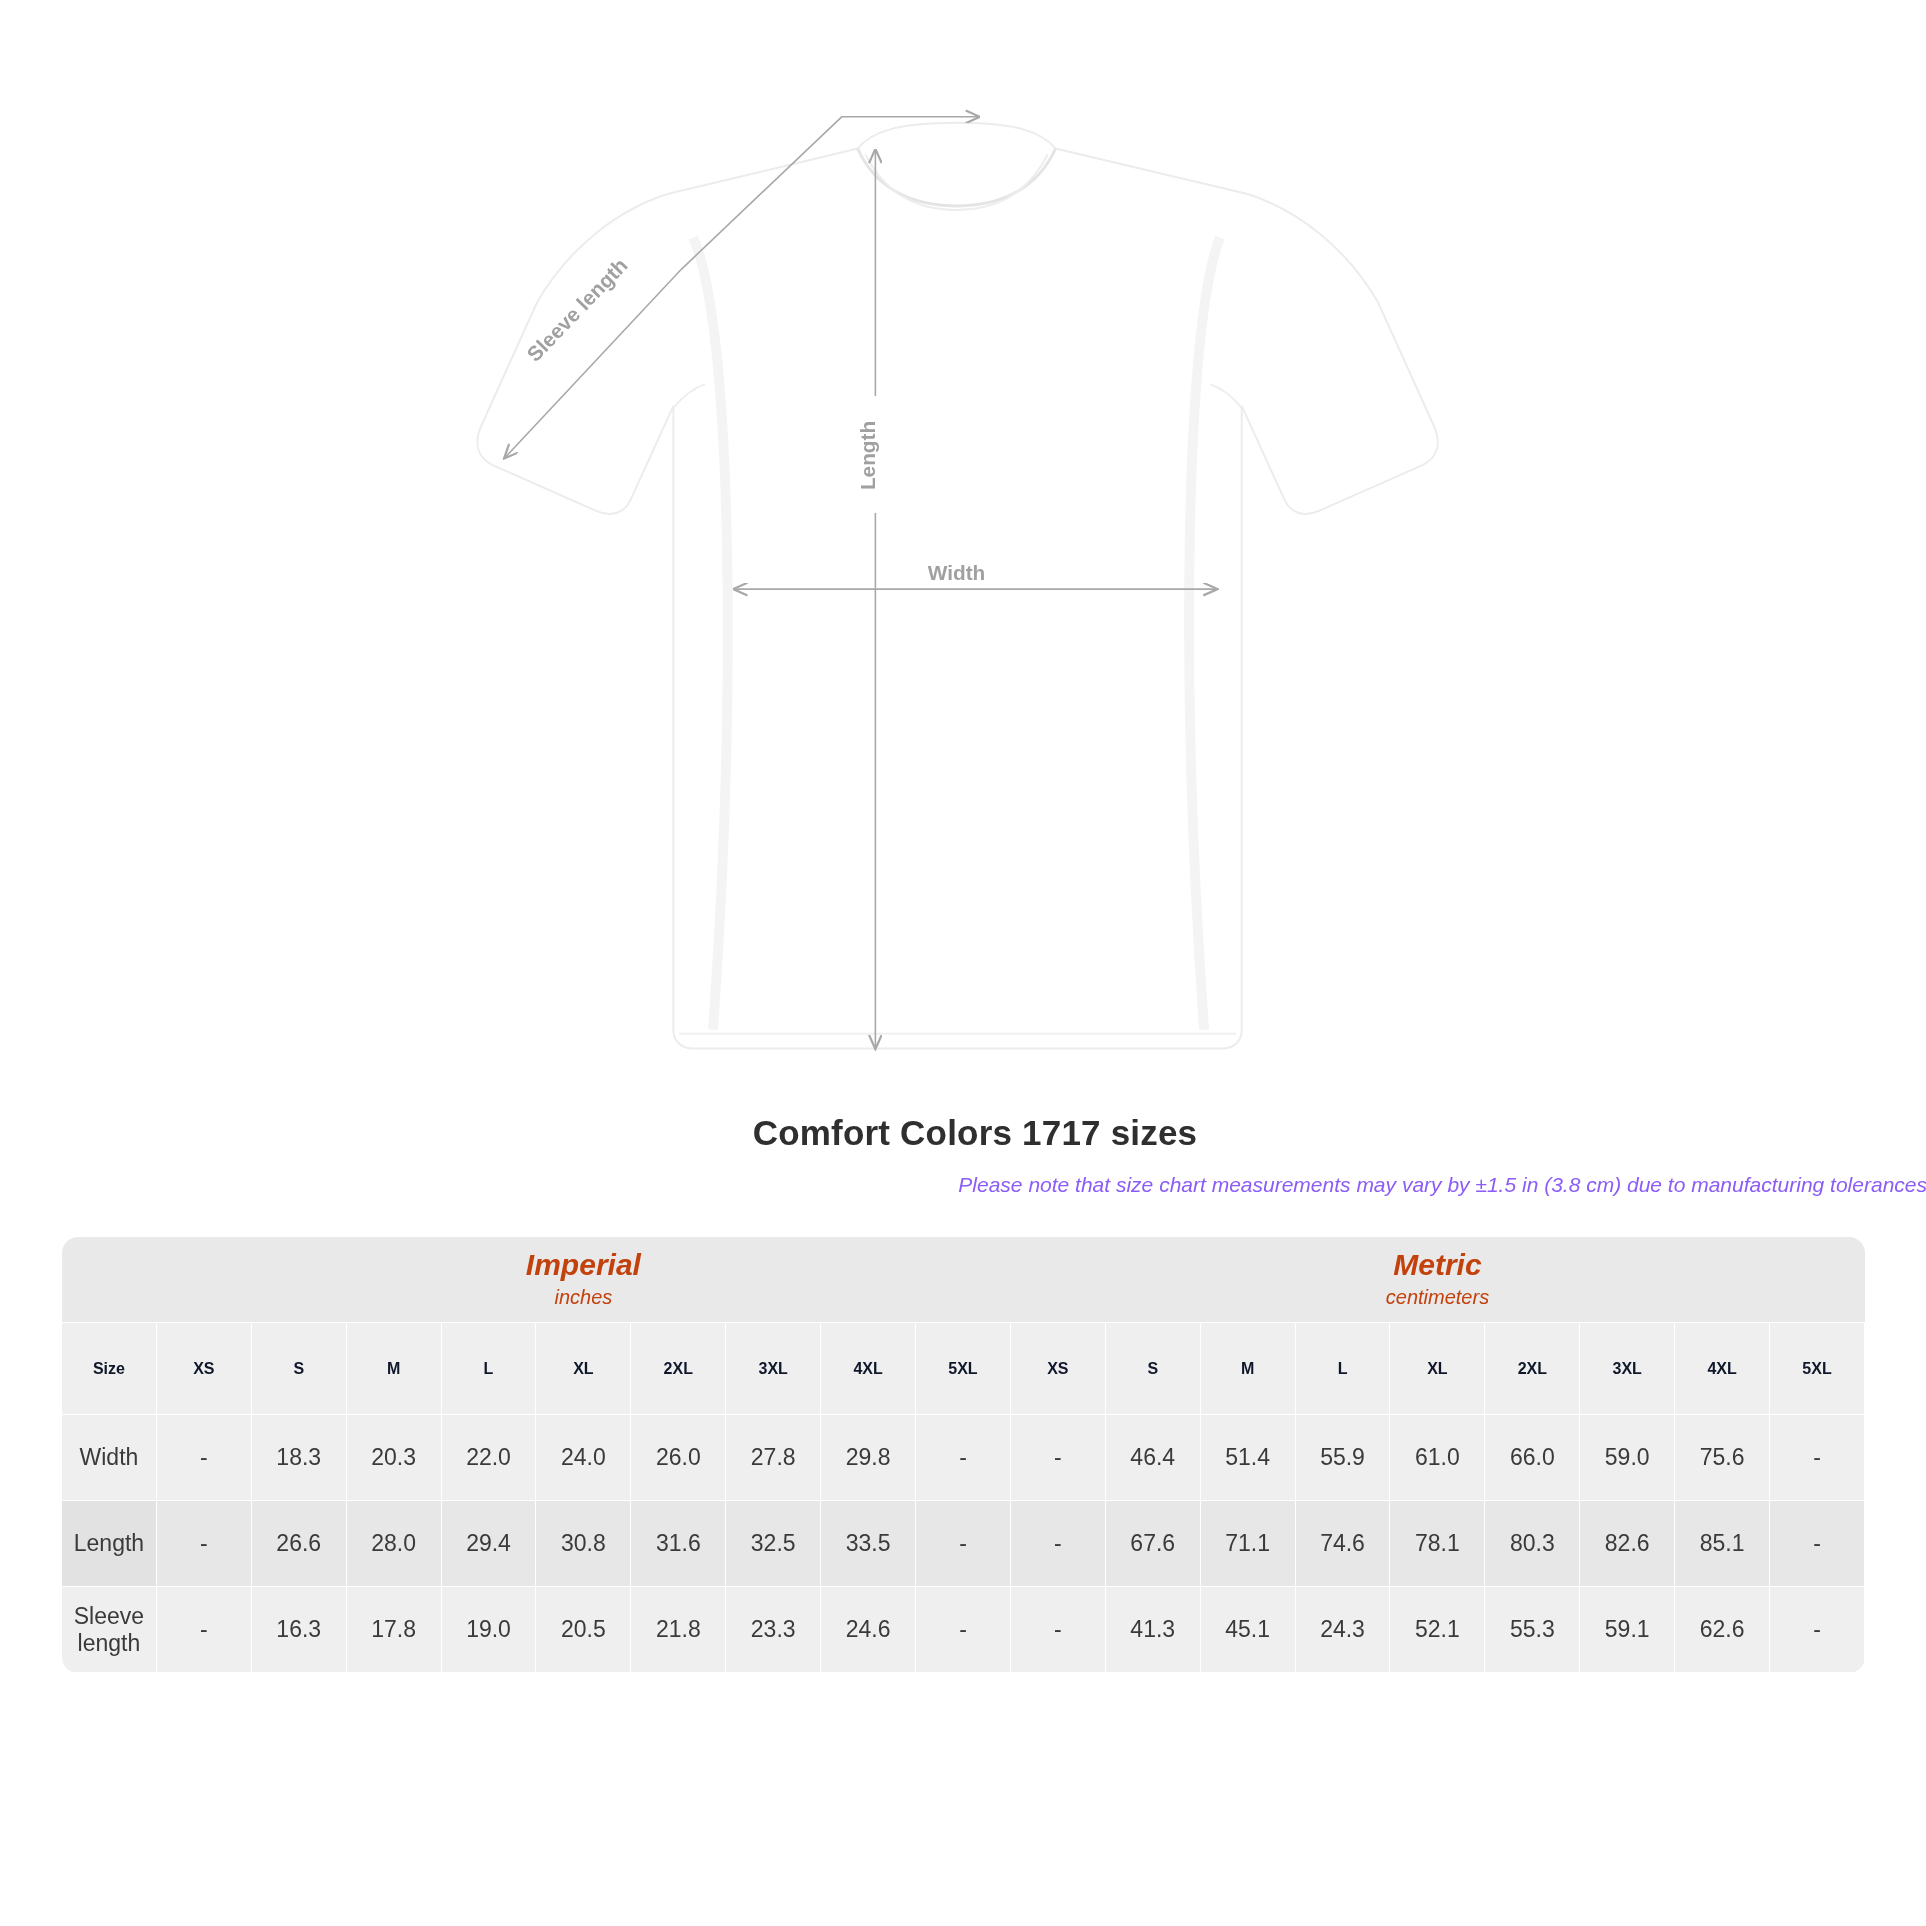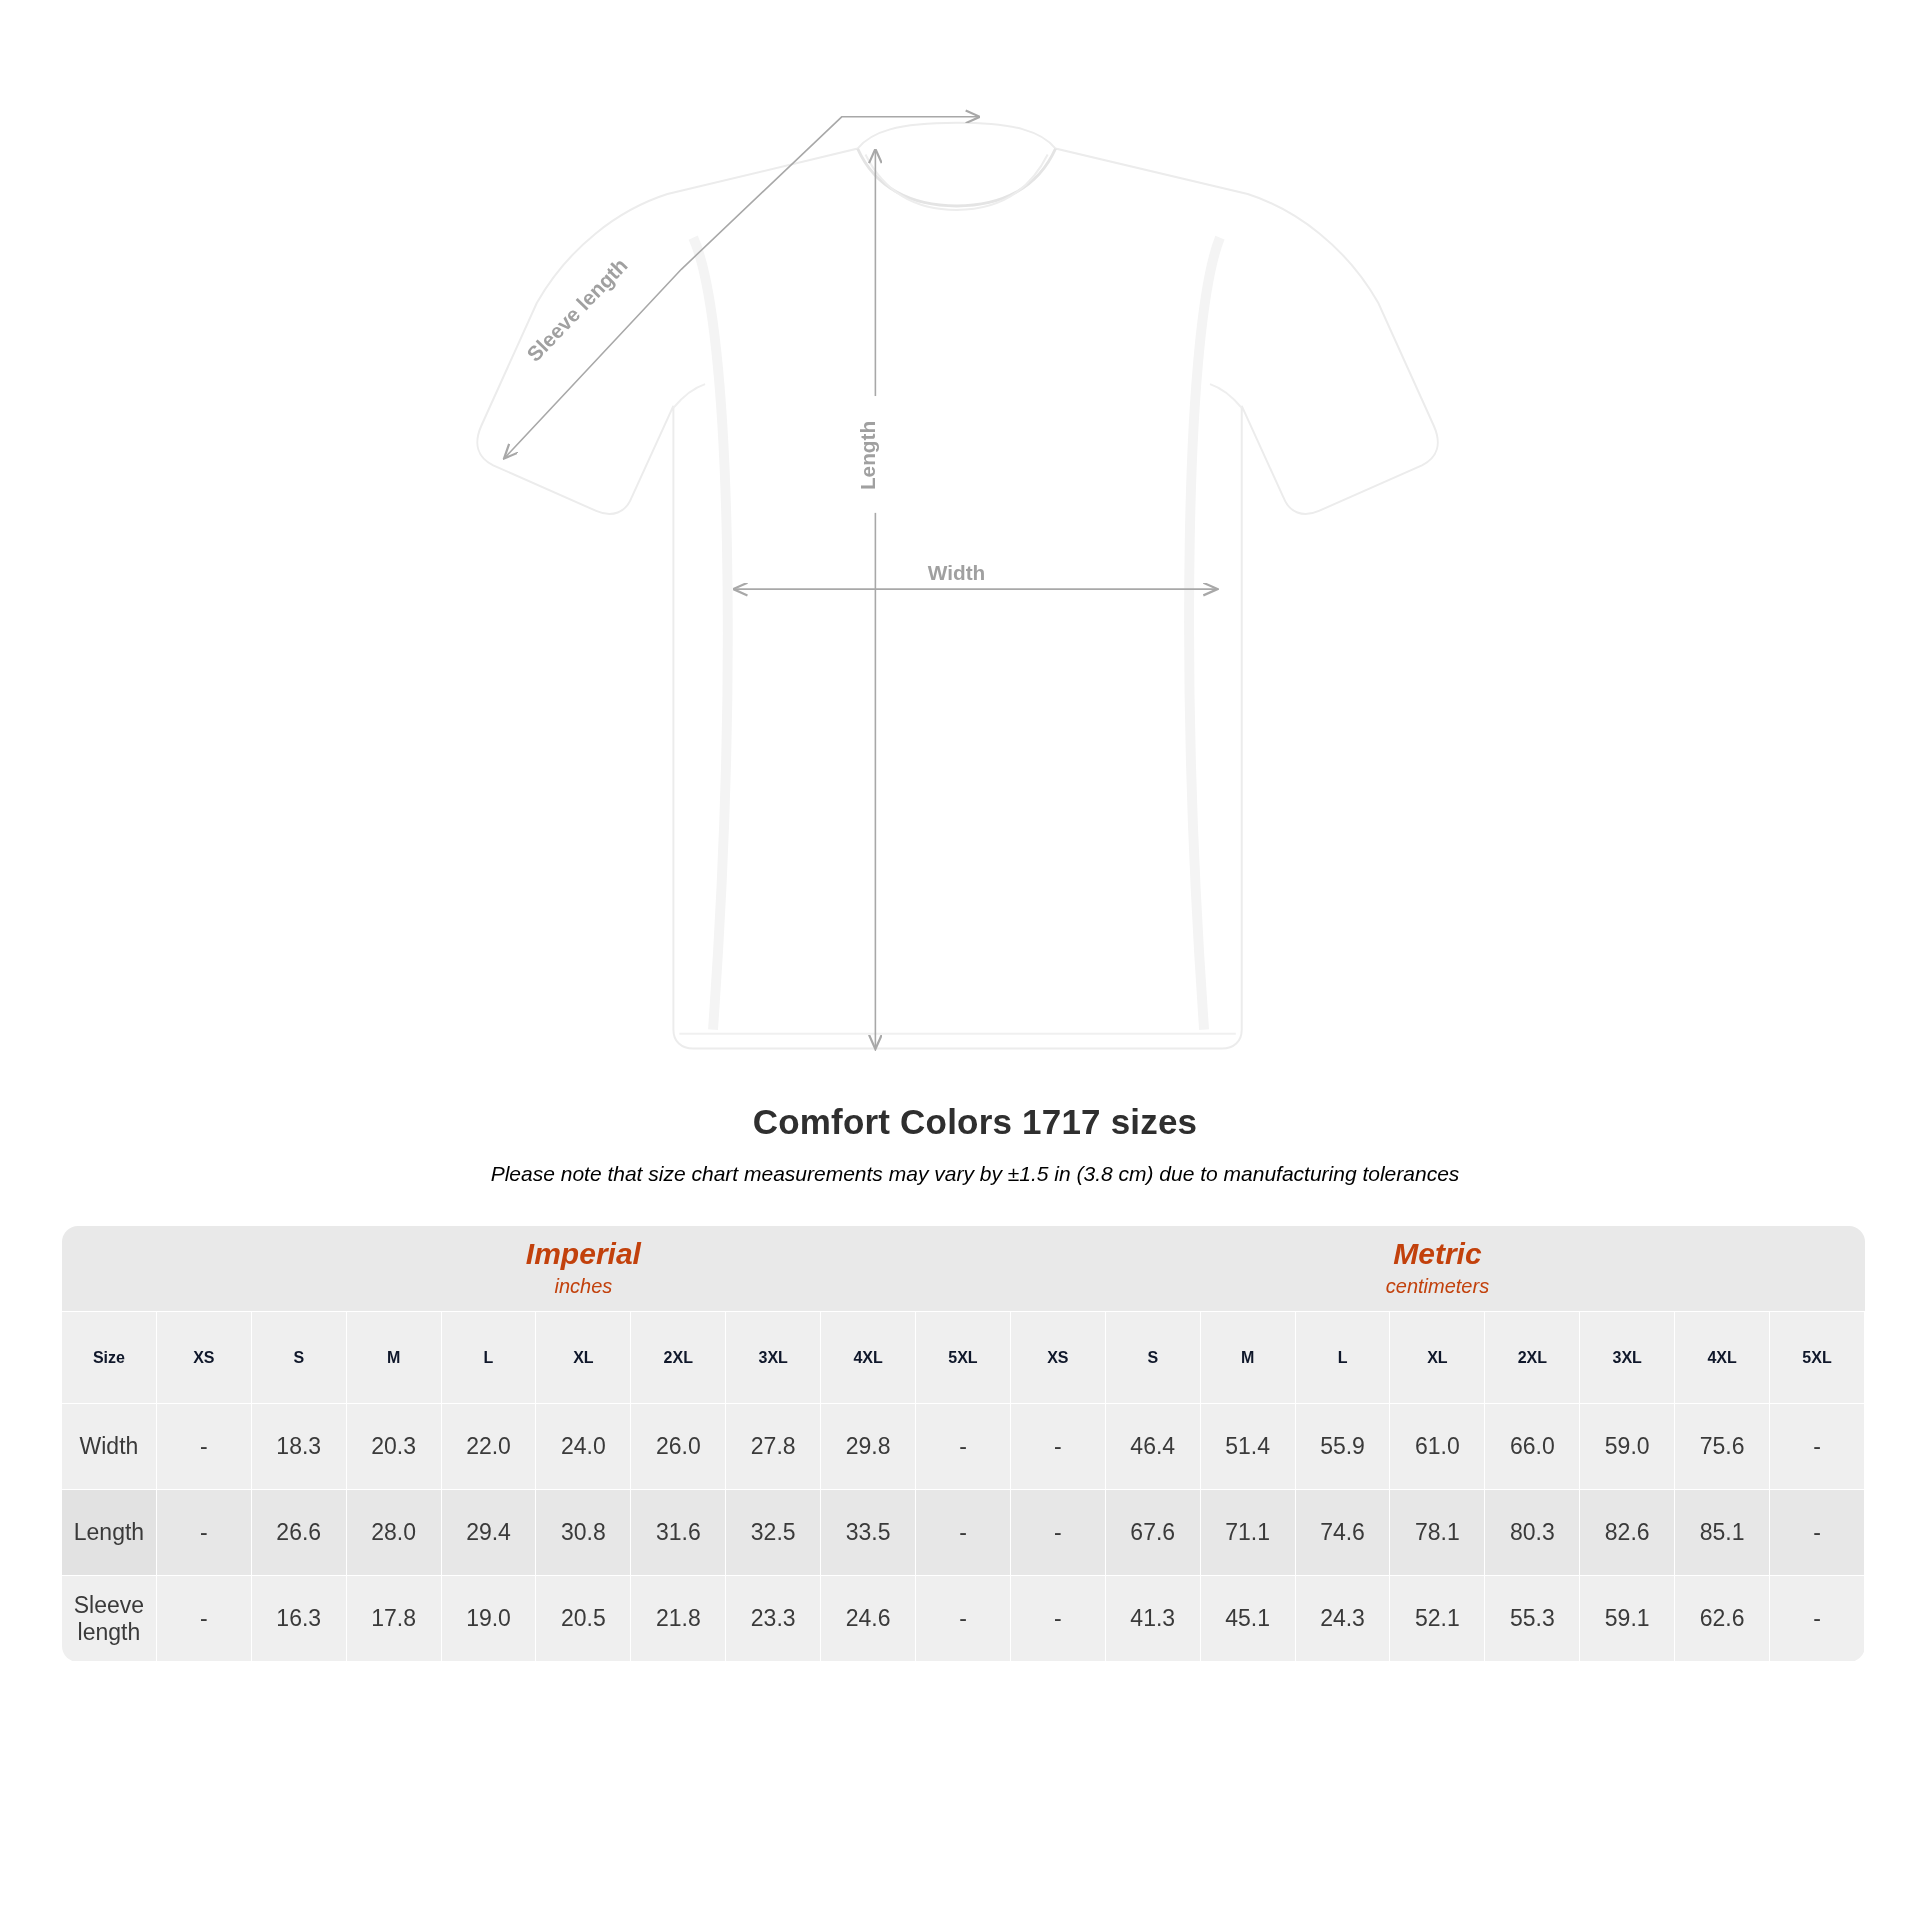--- a/index.html
+++ b/index.html
@@ -28,34 +28,35 @@
   }
   .illustration svg {
     position: absolute;
     top: 0;
     left: 0;
   }
 
   
   .title-block {
     text-align: center;
-    margin-top: 3px;
+    margin-top: 14px;
     padding-left: 23px;
   }
   .chart-title {
     font-size: 35px;
     font-weight: bold;
     color: #2f2f2f;
     letter-spacing: 0.2px;
   }
   .chart-note {
     font-size: 21px;
     font-style: italic;
-    color: #000000;
+    color: #8b5cf6;
     margin-top: 20px;
+    text-align: right;
   }
 
   
   .table-wrap {
     margin: 40px 61px 0 61px;
   }
   table.size-table {
     border-collapse: collapse;
     width: 1804px;
     table-layout: fixed;

